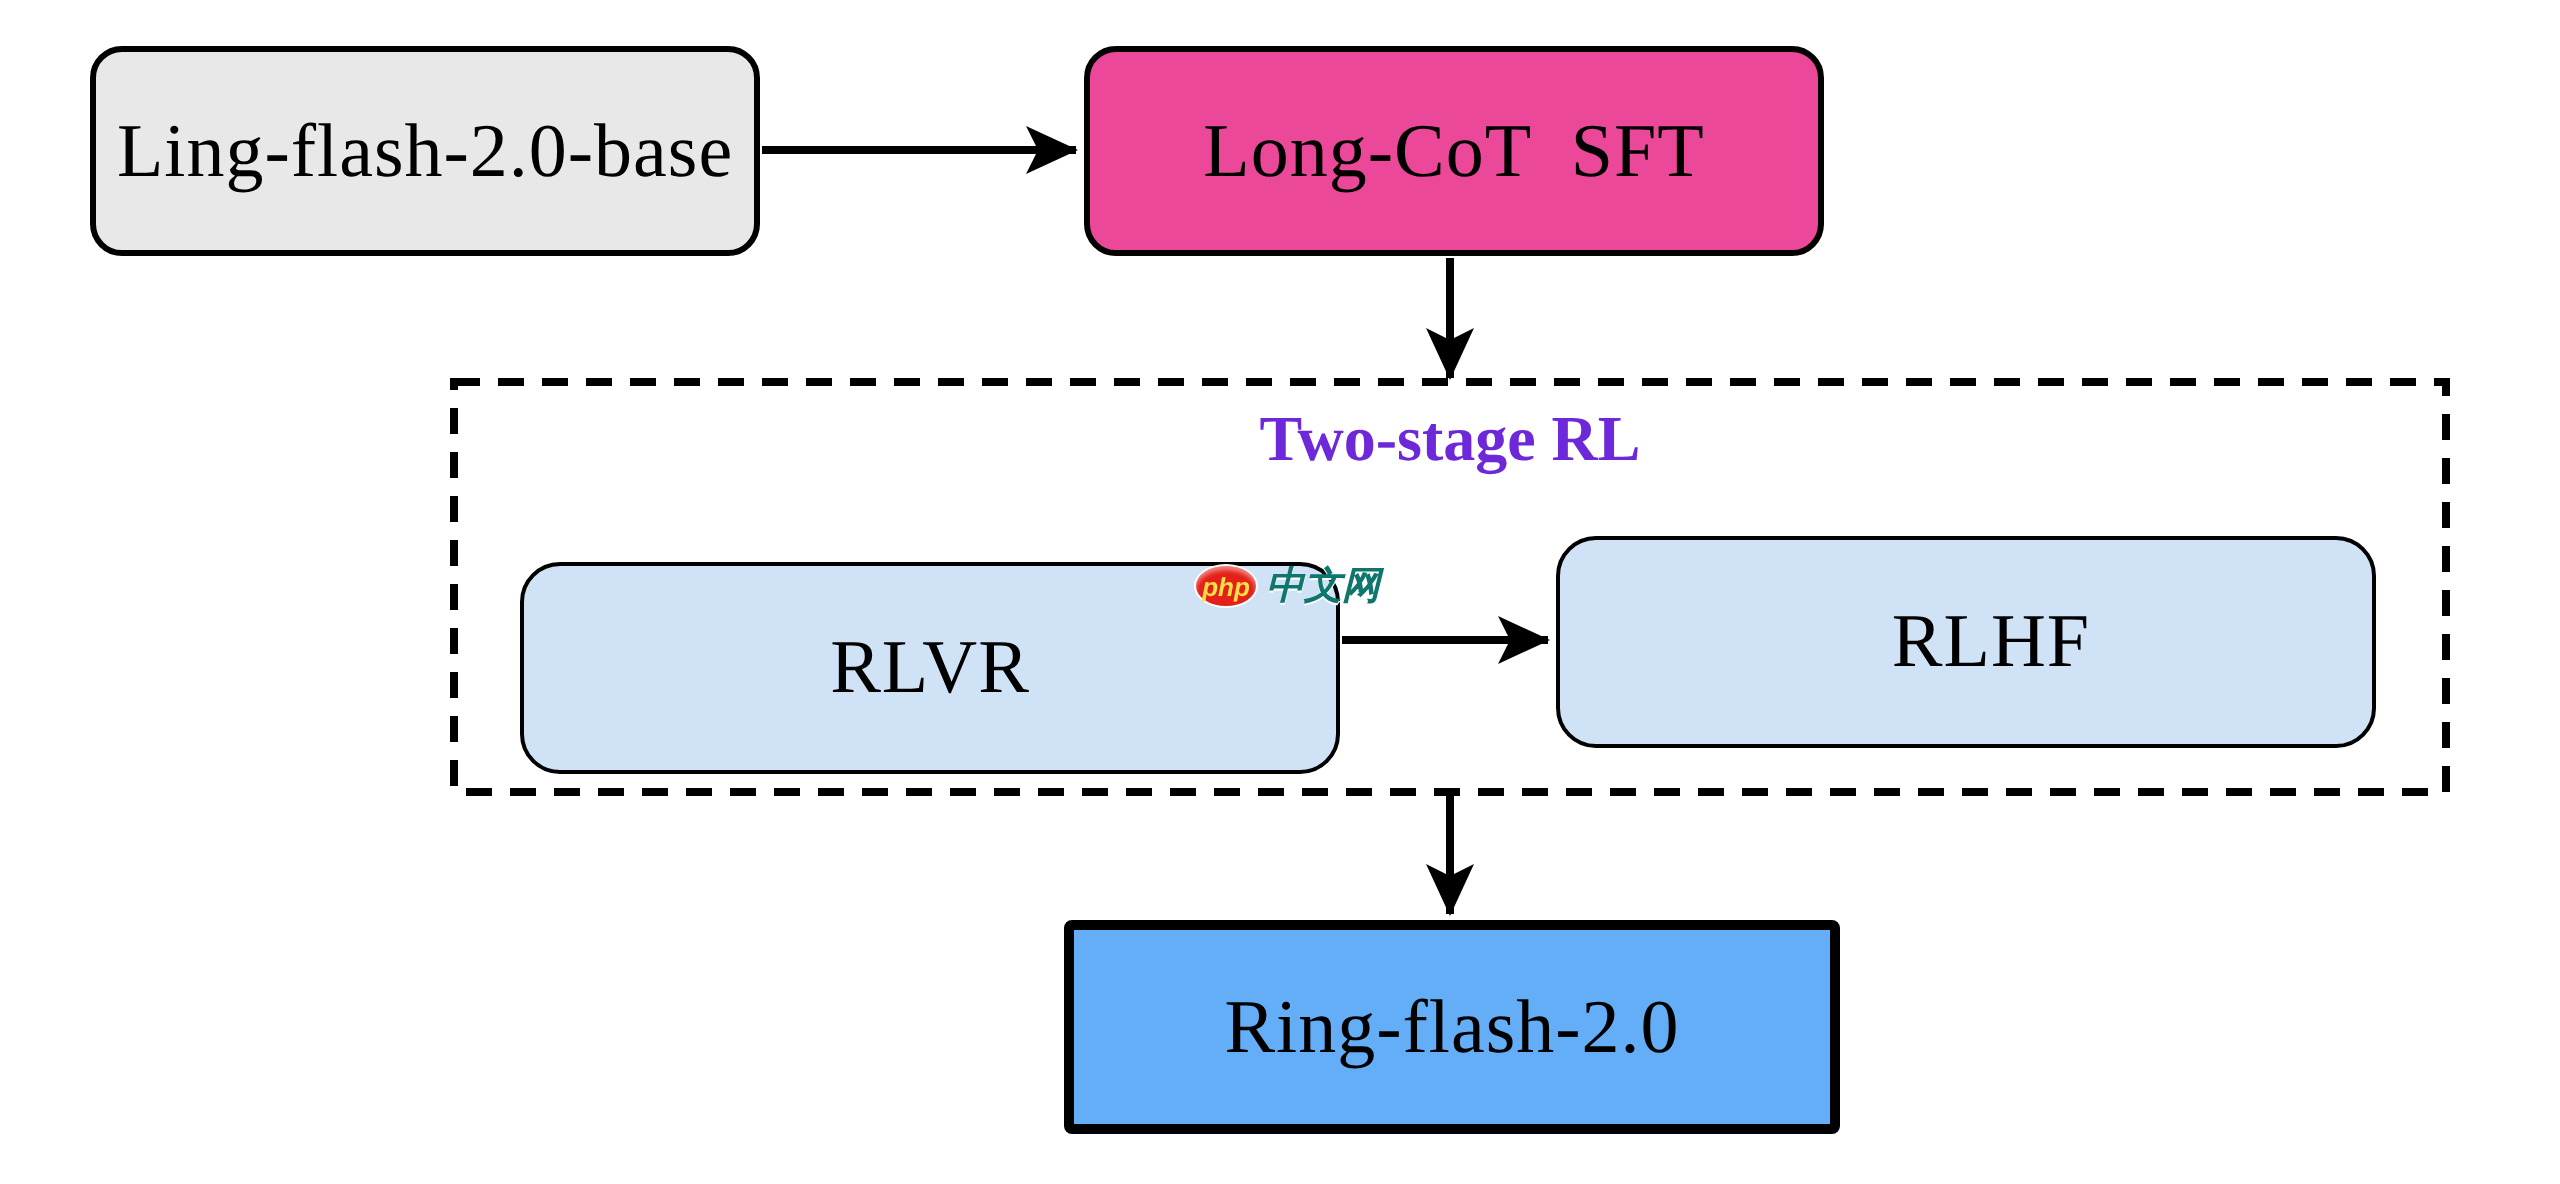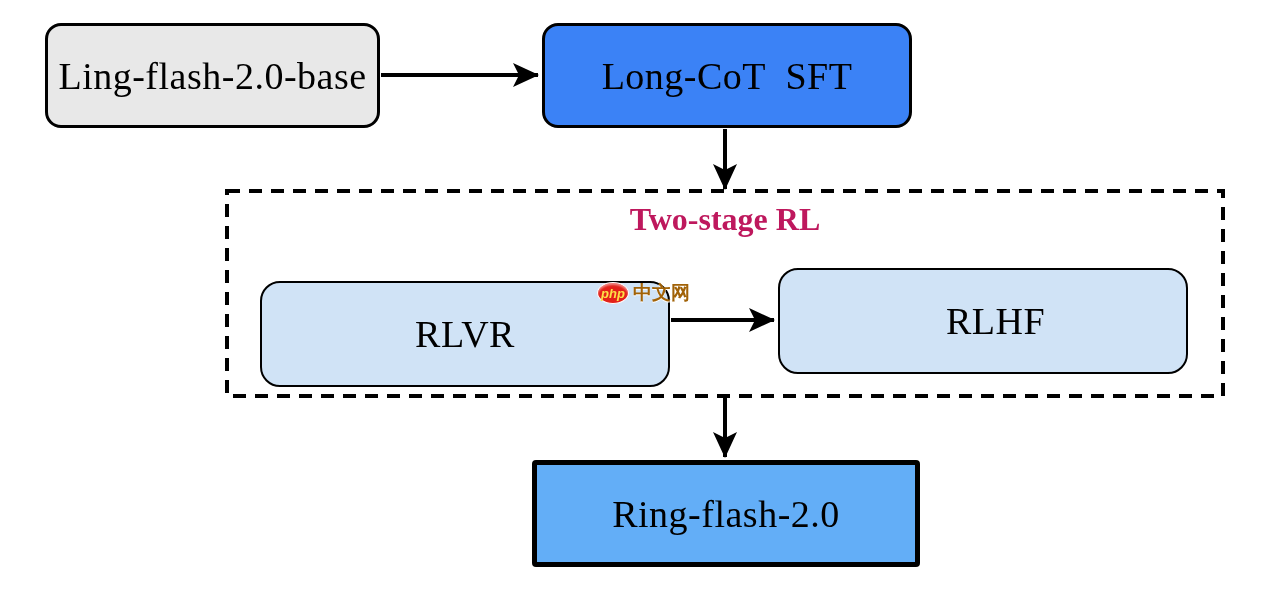--- a/index.html
+++ b/index.html
@@ -44,21 +44,21 @@
   .node-ring {
     left: 532px; top: 460px; width: 388px; height: 107px;
     border: 5px solid #000000; border-radius: 4px;
   }
   .rl-title {
     position: absolute;
     left: 227px; top: 201px; width: 996px;
     text-align: center;
     font-size: 32px;
     font-weight: bold;
-    color: #be185d;
+    color: #6d28d9;
   }
   .arrow-layer {
     position: absolute;
     left: 0; top: 0;
     width: 1280px; height: 592px;
     pointer-events: none;
   }
   .arrow-line { stroke-width: 4; fill: none; }
   .dashed-rect {
     fill: none;
@@ -86,22 +86,23 @@
     font-style: italic;
     font-weight: bold;
     font-size: 13px;
     box-shadow: inset 0 2px 2px rgba(255,255,255,0.45);
     border: 1px solid #ffffff;
     box-sizing: border-box;
   }
   .wm-text {
     font-family: "Liberation Sans", "DejaVu Sans", sans-serif;
     font-weight: bold;
+    font-style: italic;
     font-size: 19px;
-    color: #a16207;
+    color: #0f766e;
     text-shadow: 0 1px 0 #ffffff;
     white-space: nowrap;
   }
 </style>
 </head>
 <body>
 
 <div class="canvas">
 
   <svg class="arrow-layer" width="1280" height="592" viewBox="0 0 1280 592" xmlns="http://www.w3.org/2000/svg">
@@ -121,21 +122,21 @@
 
     <line class="arrow-line" x1="725" y1="397" x2="725" y2="457" marker-end="url(#ah)" style="stroke: rgb(0, 0, 0);"></line>
   </svg>
 
   <div class="rl-title">Two-stage RL</div>
 
   <div class="node node-base" style="background-color: rgb(232, 232, 232);">
     <span class="node-label">Ling-flash-2.0-base</span>
   </div>
 
-  <div class="node node-sft" style="background-color: #3b82f6;">
+  <div class="node node-sft" style="background-color: #ec4899;">
     <span class="node-label">Long-CoT  SFT</span>
   </div>
 
   <div class="node node-rlvr" style="background-color: rgb(208, 227, 246); margin-top: 13px;">
     <span class="node-label">RLVR</span>
   </div>
 
   <div class="node node-rlhf" style="background-color: rgb(208, 227, 246); padding-left: 25px;">
     <span class="node-label">RLHF</span>
   </div>

